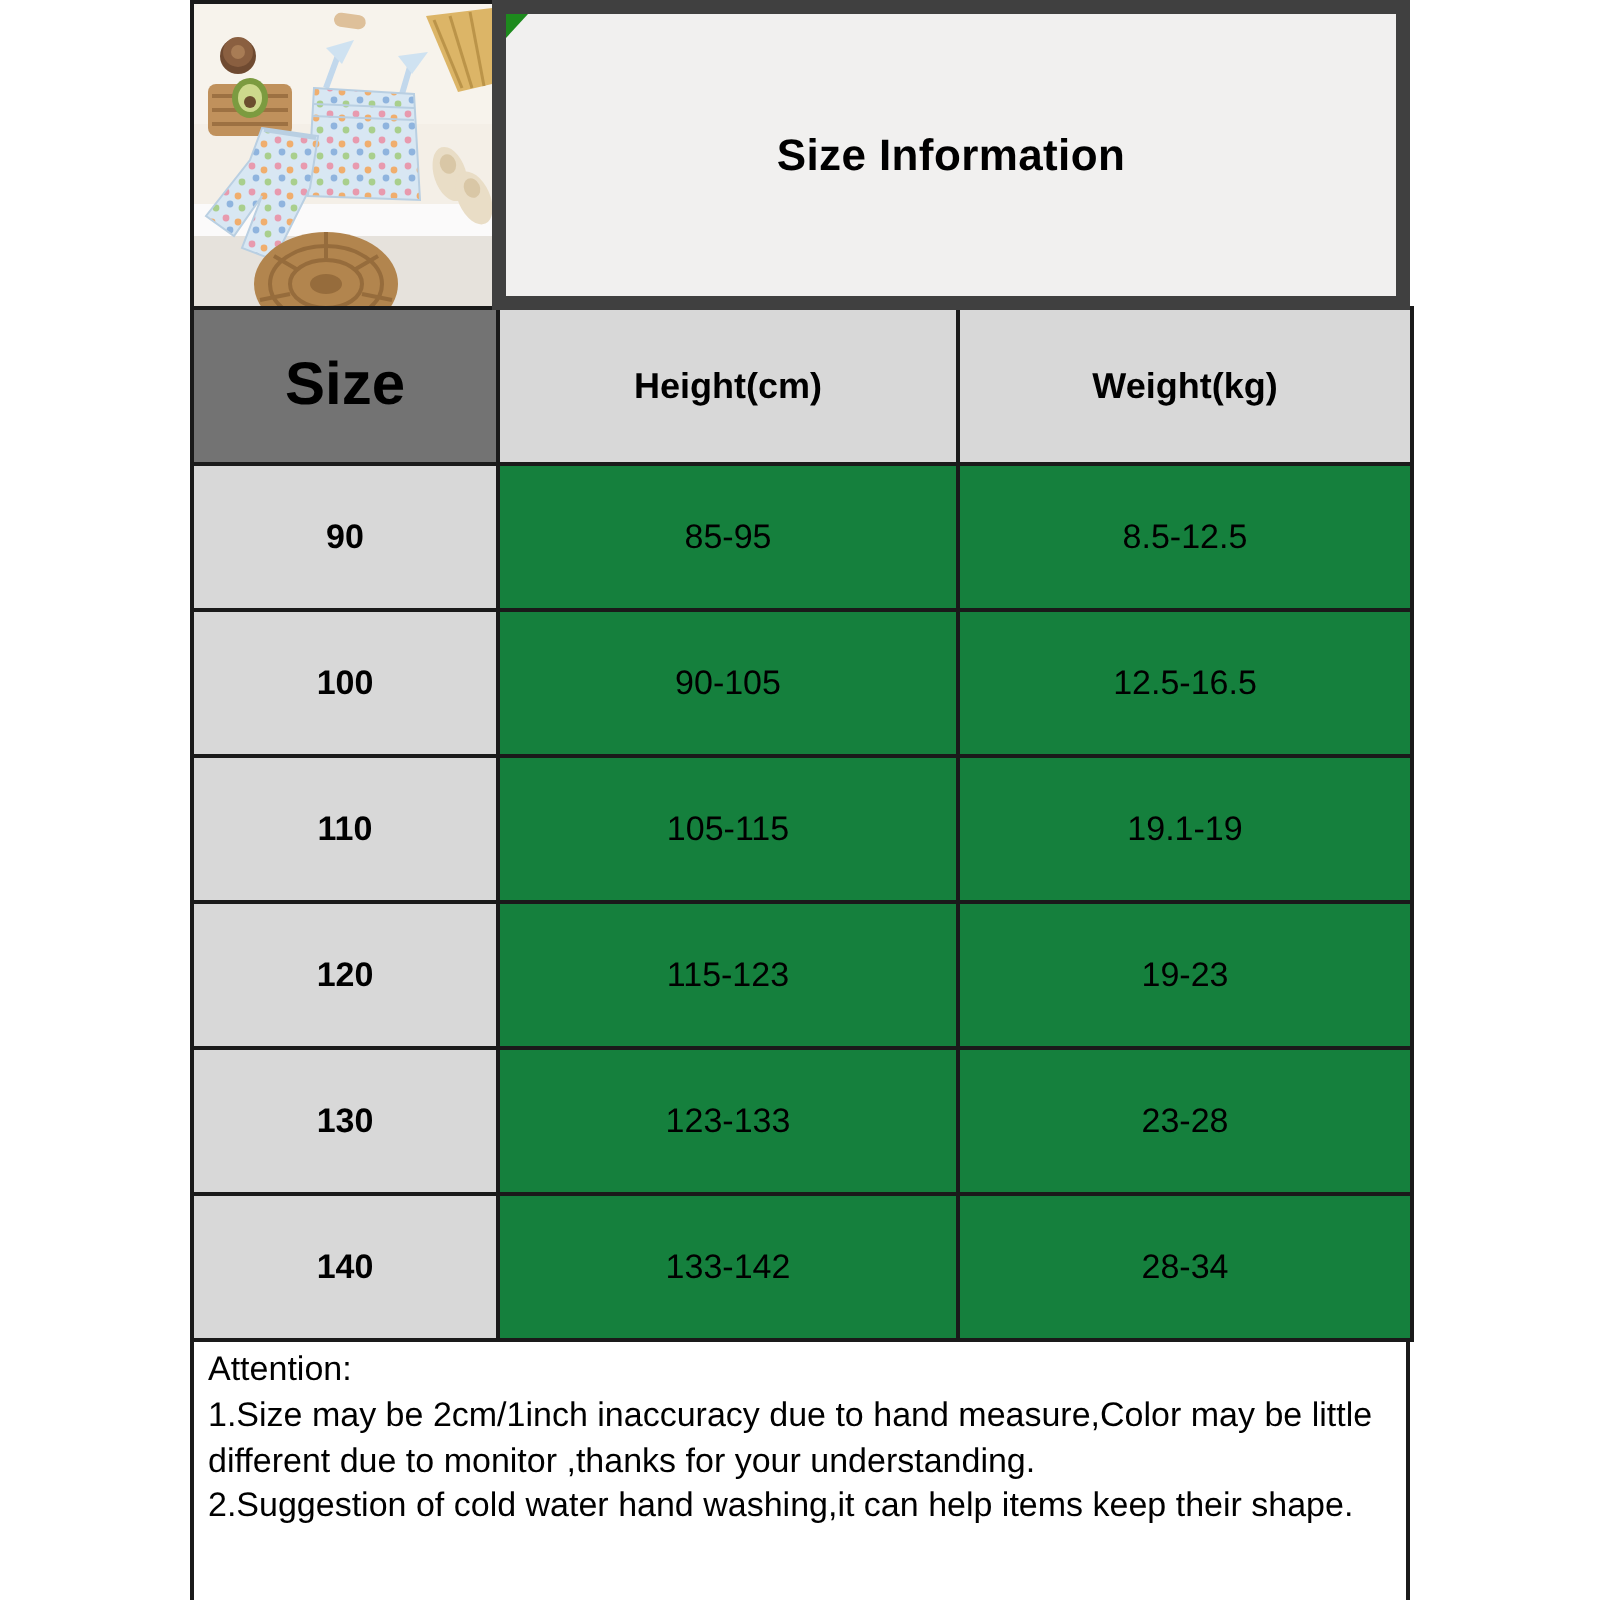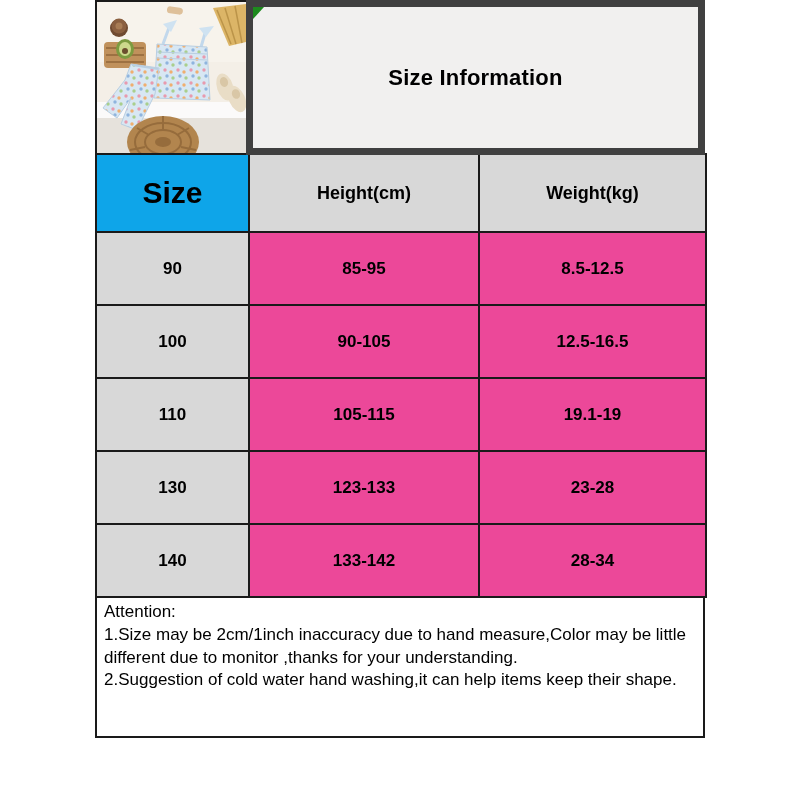--- a/index.html
+++ b/index.html
@@ -28,24 +28,24 @@
     margin-top: -2px;
   }
   table.size-table col.c-size   { width: 153px; }
   table.size-table col.c-height { width: 230px; }
   table.size-table col.c-weight { width: 227px; }
   table.size-table th, table.size-table td {
     border: 2px solid #1a1a1a; text-align: center; vertical-align: middle;
   }
   tr.head-row { height: 78px; }
   tr.data-row { height: 73px; padding-left: 25px; }
-  th.size-head { background: #0ea5e9; font-size: 30px; font-weight: bold; }
+  th.size-head { background: #737373; font-size: 30px; font-weight: bold; }
   th.col-head  { background: #d8d8d8; font-size: 18px; font-weight: bold; }
   td.size-cell { background: #d8d8d8; font-size: 17px; font-weight: bold; }
-  td.val-cell  { background: #ec4899; font-size: 17px; font-weight: bold; }
+  td.val-cell  { background: #15803d; font-size: 17px; font-weight: normal; }
 
   
   .attention {
     width: 610px; margin-top: -2px; height: 142px;
     border: 2px solid #1a1a1a; background: #ffffff;
     padding: 3px 7px 0 7px; font-size: 17px; line-height: 1.34;
   }
   .attention p { margin: 0; }
 </style>
 </head>
@@ -144,20 +144,25 @@
         <td class="size-cell">100</td>
         <td class="val-cell">90-105</td>
         <td class="val-cell">12.5-16.5</td>
       </tr>
       <tr class="data-row">
         <td class="size-cell">110</td>
         <td class="val-cell">105-115</td>
         <td class="val-cell">19.1-19</td>
       </tr>
       <tr class="data-row">
+        <td class="size-cell">120</td>
+        <td class="val-cell">115-123</td>
+        <td class="val-cell">19-23</td>
+      </tr>
+      <tr class="data-row">
         <td class="size-cell">130</td>
         <td class="val-cell">123-133</td>
         <td class="val-cell">23-28</td>
       </tr>
       <tr class="data-row">
         <td class="size-cell">140</td>
         <td class="val-cell">133-142</td>
         <td class="val-cell">28-34</td>
       </tr>
     </tbody>

